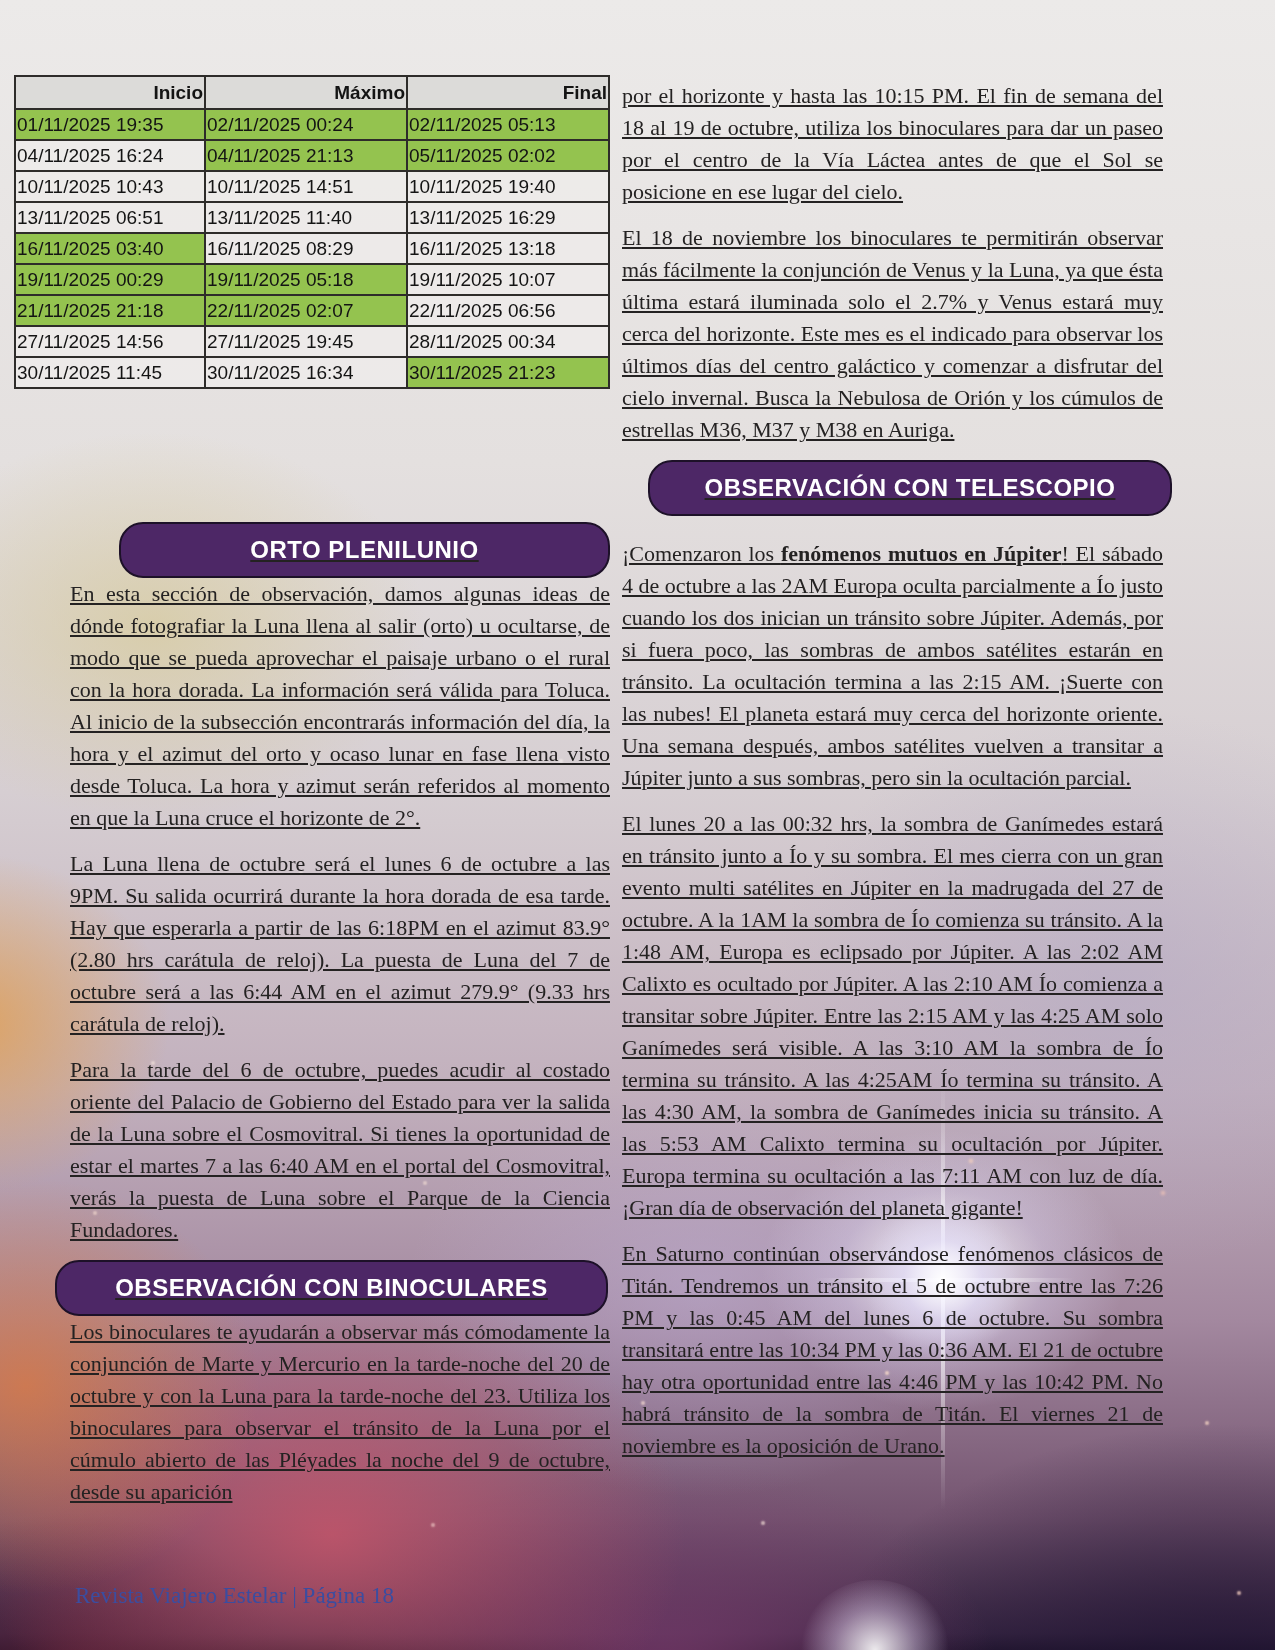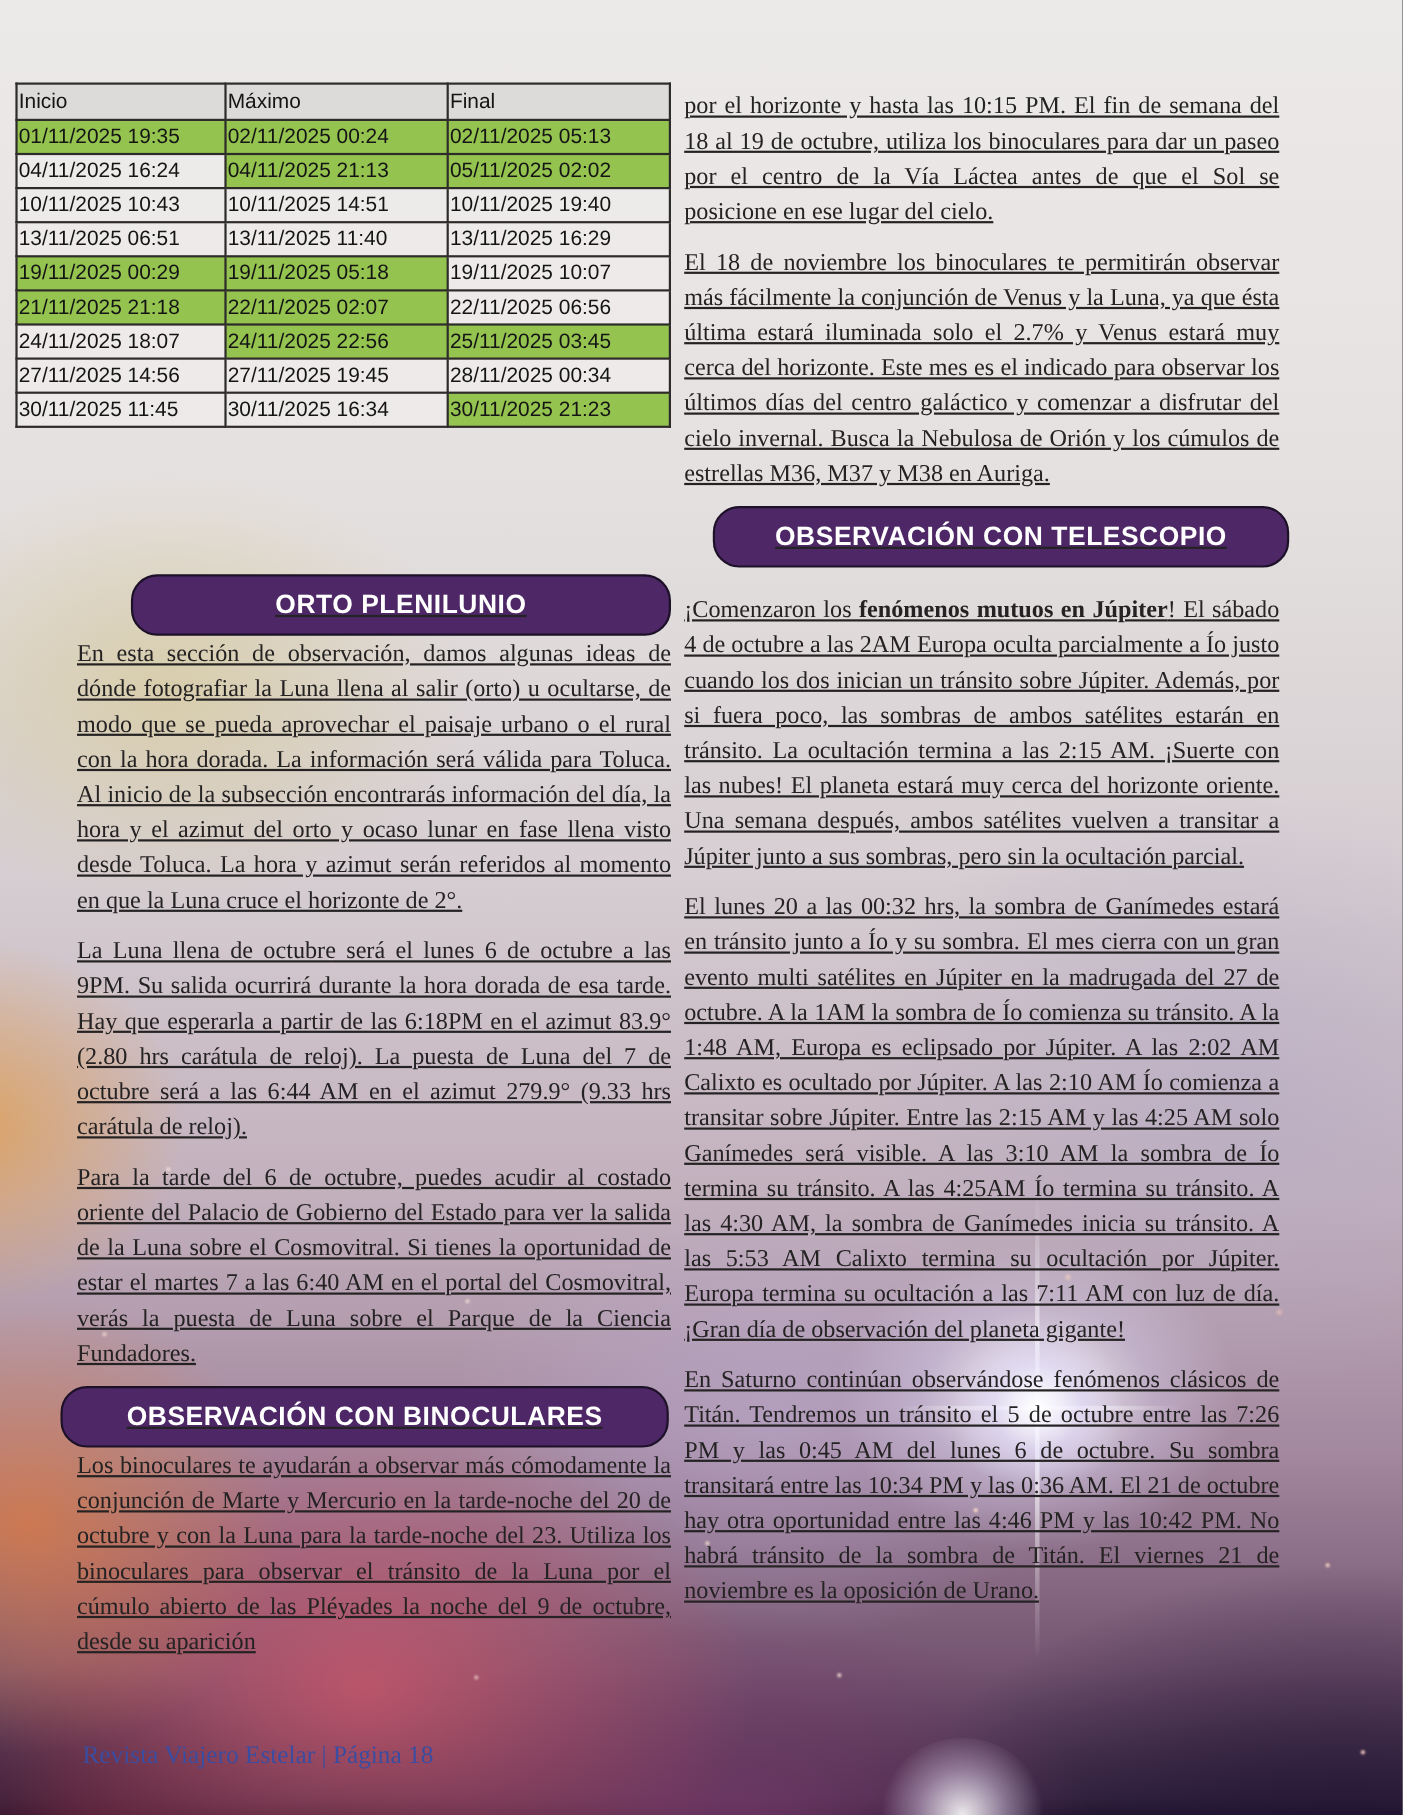--- a/index.html
+++ b/index.html
@@ -43,21 +43,21 @@
       1238px 1592px 2px 1px rgba(255,215,200,.8),
       762px 1522px 2px 1px rgba(255,235,225,.7),
       432px 1524px 2px 1px rgba(255,225,215,.6),
       560px 760px 2px 1px rgba(255,250,245,.55),
       300px 872px 2px 1px rgba(255,248,240,.5),
       585px 532px 2px 1px rgba(255,250,248,.5);}
   
   .moon-table{position:absolute;left:14px;top:75px;width:594px;border-collapse:collapse;table-layout:fixed;
     font-family:"Liberation Sans",sans-serif;font-size:19px;}
   .moon-table col.c0{width:190px}.moon-table col.c1{width:202px}.moon-table col.c2{width:202px}
-  .moon-table th{background:#dcdbd9;font-weight:400;height:29px;border:2px solid #2e2c2a;text-align:left;color:#141414;}
+  .moon-table th{background:#dcdbd9;font-weight:700;height:29px;border:2px solid #2e2c2a;text-align:right;color:#141414;}
   .moon-table td{background:rgba(237,235,233,.93);height:27px;border:2px solid #2e2c2a;color:#141414;}
   .moon-table td.hl{background:var(--hl,#94c34f);}
   
   .section-header{background:var(--purple,#4d2766);border:2px solid #1d1128;border-radius:24px;color:#fff;
     font-family:"Liberation Sans",sans-serif;font-weight:700;font-size:24px;letter-spacing:.5px;
     display:flex;align-items:center;justify-content:center;height:56px;box-sizing:border-box;margin-top:44px;}
   
   .col{position:absolute;width:541px;text-align:justify;font-size:22px;line-height:32px;color:#242222;text-decoration:underline;}
   .col p{margin:0 0 14px 0;}
   .left-col{left:70px;top:478px;width:540px;}
@@ -108,33 +108,33 @@
           <td>10/11/2025 10:43</td>
           <td>10/11/2025 14:51</td>
           <td>10/11/2025 19:40</td>
         </tr>
         <tr>
           <td>13/11/2025 06:51</td>
           <td>13/11/2025 11:40</td>
           <td>13/11/2025 16:29</td>
         </tr>
         <tr>
+          <td class="hl">16/11/2025 03:40</td>
+          <td>16/11/2025 08:29</td>
+          <td>16/11/2025 13:18</td>
+        </tr>
+        <tr>
           <td class="hl">19/11/2025 00:29</td>
           <td class="hl">19/11/2025 05:18</td>
           <td>19/11/2025 10:07</td>
         </tr>
         <tr>
           <td class="hl">21/11/2025 21:18</td>
           <td class="hl">22/11/2025 02:07</td>
           <td>22/11/2025 06:56</td>
-        </tr>
-        <tr>
-          <td>24/11/2025 18:07</td>
-          <td class="hl">24/11/2025 22:56</td>
-          <td class="hl">25/11/2025 03:45</td>
         </tr>
         <tr>
           <td>27/11/2025 14:56</td>
           <td>27/11/2025 19:45</td>
           <td>28/11/2025 00:34</td>
         </tr>
         <tr>
           <td>30/11/2025 11:45</td>
           <td>30/11/2025 16:34</td>
           <td class="hl">30/11/2025 21:23</td>

